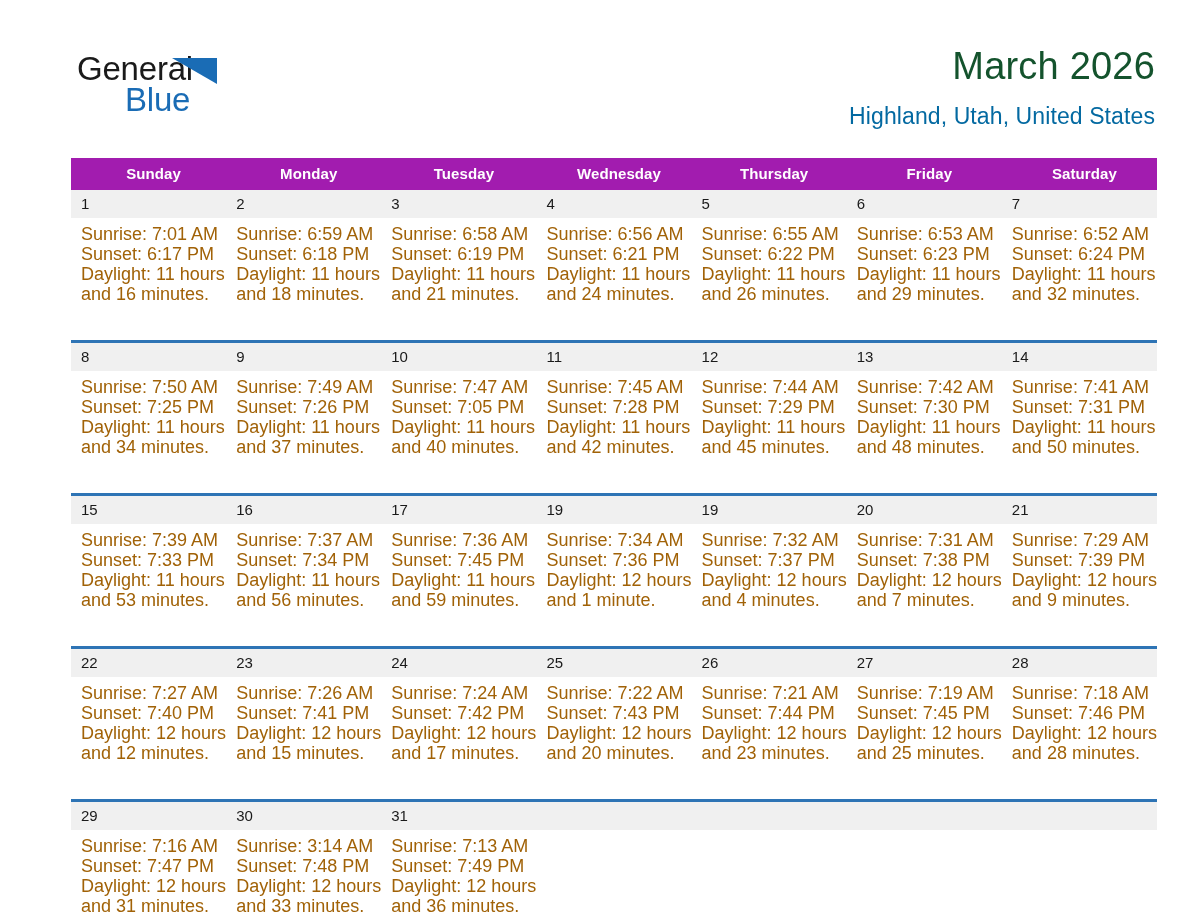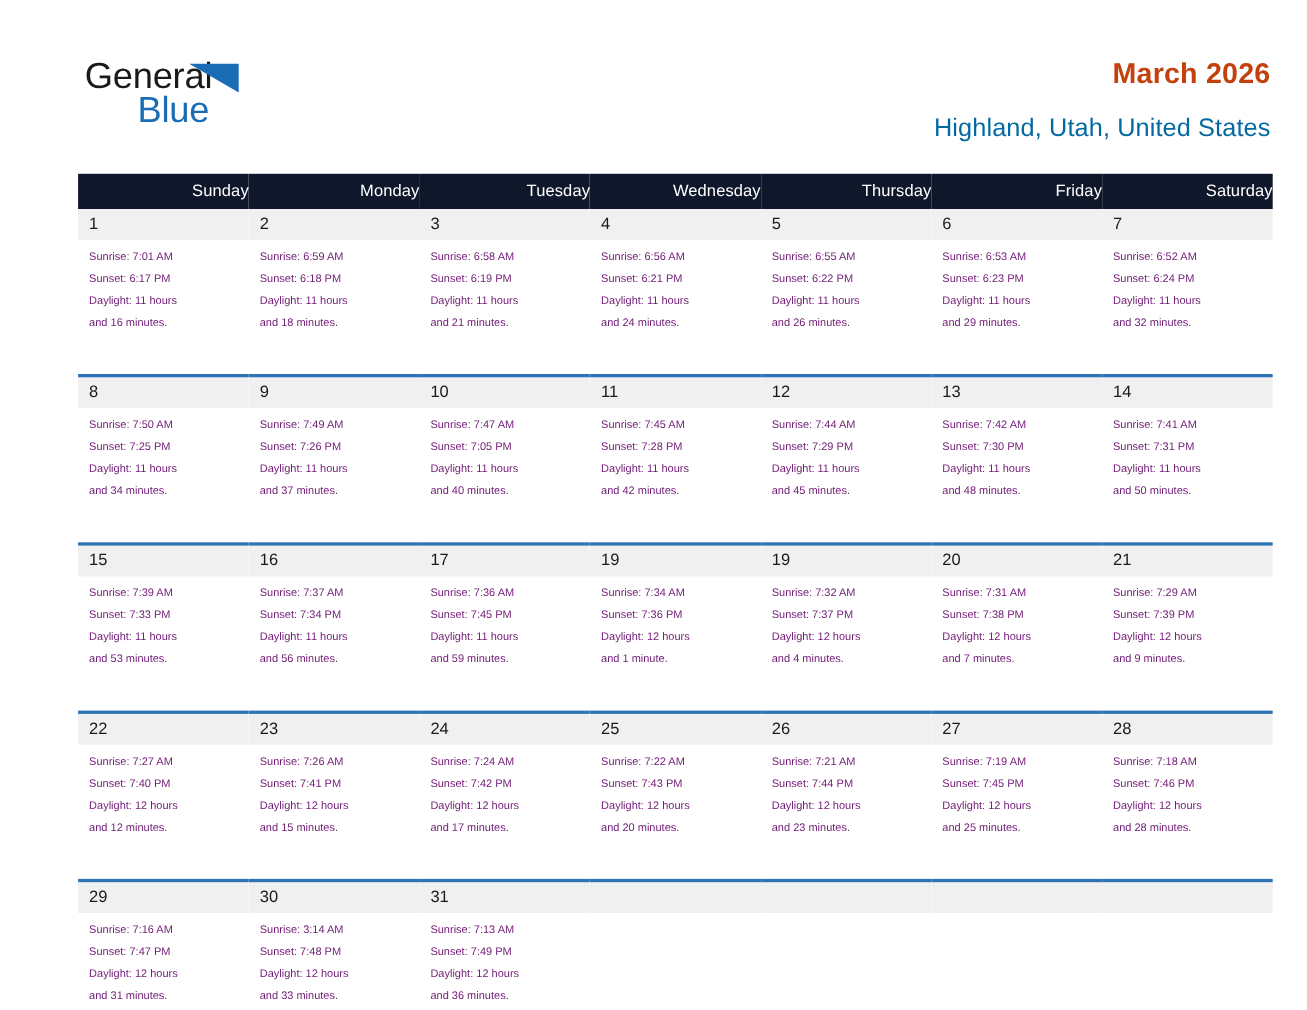--- a/index.html
+++ b/index.html
@@ -67,24 +67,24 @@
     text-align: center;
   }
 
   .title-block {
     position: absolute;
     right: 53px;
     top: 44px;
     text-align: right;
   }
   .cal-title {
-    font-size: 26px;
+    font-size: 38px;
     line-height: 44px;
-    font-weight: bold;
-    color: #c2410c;
+    font-weight: normal;
+    color: #14532d;
     margin: 0;
     letter-spacing: 0.2px;
   }
   .cal-subtitle {
     font-size: 23px;
     line-height: 30px;
     font-weight: normal;
     color: #0369a1;
     margin: 13px 0 0 0;
     letter-spacing: 0.1px;
@@ -93,25 +93,25 @@
   
   .calendar {
     position: absolute;
     left: 51px;
     top: 158px;
     width: 1086px;
     border-collapse: collapse;
     table-layout: fixed;
   }
   .calendar th {
-    background: #0f172a;
+    background: #a21caf;
     color: #ffffff;
-    font-weight: normal;
+    font-weight: bold;
     font-size: 15px;
-    text-align: right;
+    text-align: center;
     padding: 7px 0 8px 10px;
     height: 17px;
     letter-spacing: 0.1px;
   }
   .calendar td {
     vertical-align: top;
     padding: 0;
     width: 155.14px;
     border-top: 3px solid #2e74b5;
     background: #ffffff;
@@ -125,23 +125,23 @@
     line-height: 17px;
     padding: 5px 0 6px 10px;
     color: #1a1a1a;
     min-height: 17px;
   }
   .daynum.empty {
     color: transparent;
   }
   .dayinfo {
     padding: 6px 8px 12px 10px;
-    font-size: 10px;
+    font-size: 18px;
     line-height: 20px;
-    color: #701a75;
+    color: #a16207;
   }
   .dayinfo div {
     white-space: nowrap;
   }
   .daybody {
     min-height: 110px;
   }
   .spacer-row td {
     height: 12px;
     border: none;

